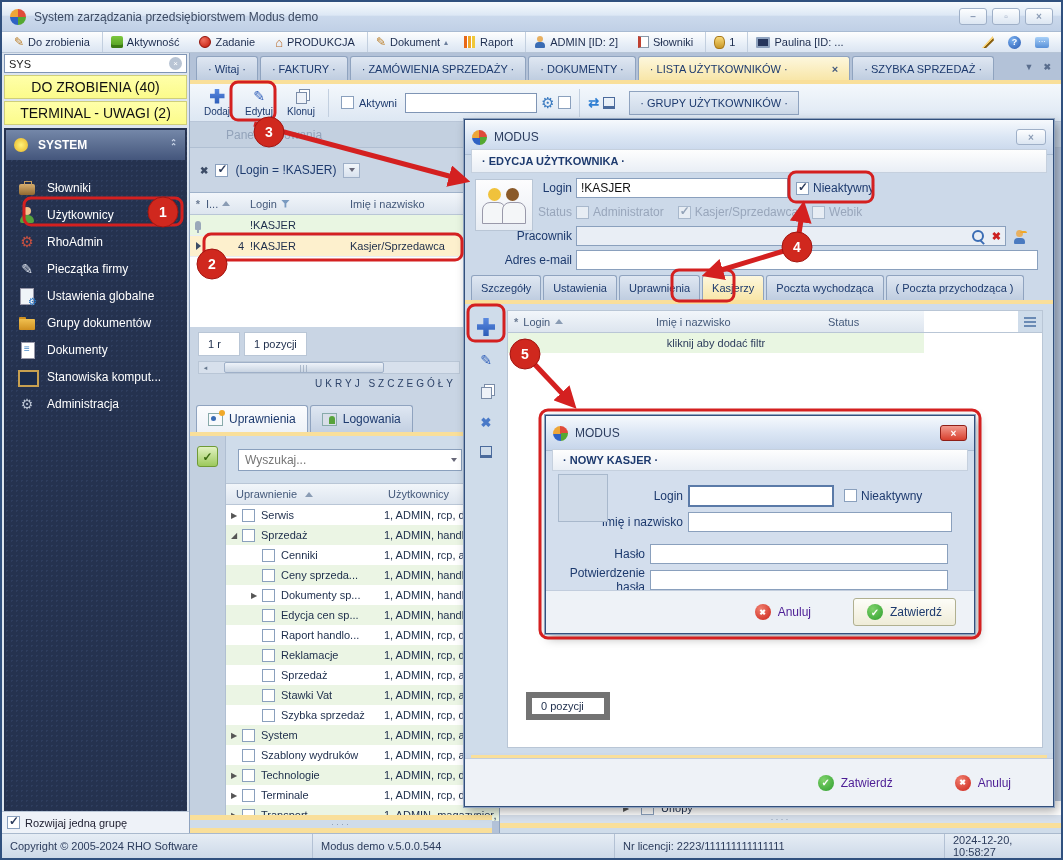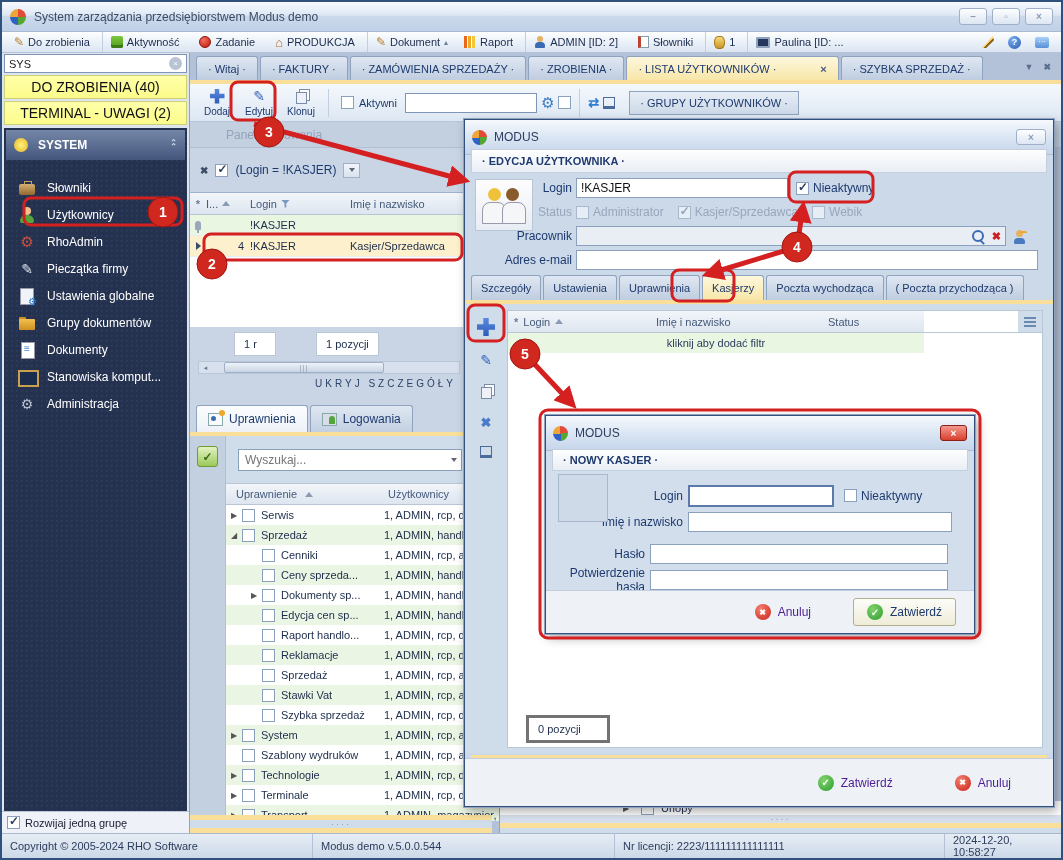--- a/index.html
+++ b/index.html
@@ -161,21 +161,21 @@
 .urow { display:flex; height:21px; align-items:center; font-size:11px; color:#1c2c4a; border-bottom:1px solid #e8edf4; }
 .urow.filter { background:#e9f6e2; }
 .urow.sel { background:#fdf0cd; }
 .num-right { justify-content:flex-end; padding-right:6px; }
 .ic-pin { width:6px; height:9px; background:#9aa8ba; border-radius:3px 3px 1px 1px; position:relative; }
 .ic-pin::after { content:""; position:absolute; left:2px; bottom:-3px; width:2px; height:3px; background:#9aa8ba; }
 .row-marker { width:0; height:0; border-top:4px solid transparent; border-bottom:4px solid transparent; border-left:5px solid #3c4c66; }
 .white-fill { height:70px; background:#fff; }
 .counts { display:flex; gap:4px; padding:5px 0 5px 8px; height:34px; }
 .count-box { background:#fff; border:1px solid #b9c6d6; display:flex; align-items:center;
-  padding:4px 9px; font-size:11px; color:#1c2c4a; white-space:nowrap; overflow:hidden;margin-left:36px; }
+  padding:4px 9px; font-size:11px; color:#1c2c4a; white-space:nowrap; overflow:hidden; }
 .count-box.small { width:42px; flex:none; }
 .hscroll { width:262px; height:13px; margin-left:8px; display:flex; border:1px solid #b9c6d6; background:#d7e0ec; }
 .hs-arrow { width:13px; display:flex; align-items:center; justify-content:center; font-size:7px; color:#66788f; }
 .hs-arrow::before { content:"◂"; }
 .hs-thumb { width:160px; margin-left:12px; background:linear-gradient(#eef3f9,#c9d4e2); border:1px solid #9fb0c8; border-radius:2px;
   display:flex; align-items:center; justify-content:center; color:#8a9ab0; font-size:7px; letter-spacing:1px; }
 .hs-thumb::before { content:"|||"; }
 .hide-details { width:272px; text-align:right; font-size:10px; letter-spacing:3px; color:#2c4268; padding:4px 6px 2px 0; height:20px; }
 
 
@@ -277,22 +277,22 @@
   border-bottom:1px solid #b9c6d6; color:#44597a; font-size:11px; align-items:center; }
 .kc0 { width:148px; display:flex; align-items:center; gap:5px; padding-left:6px; flex:none; }
 .kc1 { width:172px; flex:none; }
 .kc2 { width:96px; flex:none; }
 .kc-fill { flex:1; background:#fff; height:100%; }
 .kc-ic { width:24px; height:100%; background:#cfdcea; display:flex; align-items:center; justify-content:center; }
 .ic-list { width:12px; height:10px; background:repeating-linear-gradient(#6a8ab4 0 2px, transparent 2px 4px); }
 .k-filter { display:flex; height:20px; }
 .k-filter .green { width:416px; background:#e9f6e2; display:flex; align-items:center; justify-content:center;
   font-size:11px; color:#2c3c5c; }
-.k-pos { position:absolute; left:61px; top:411px; width:84px; height:28px; background:#fff;
-  border:3px solid #737373; display:flex; align-items:center; padding:0 9px; font-size:11px; color:#1c2c4a; }
+.k-pos { position:absolute; left:61px; top:388px; width:84px; height:28px; background:#fff;
+  border:6px solid #737373; display:flex; align-items:center; padding:0 9px; font-size:11px; color:#1c2c4a; }
 .k-strip { position:absolute; left:6px; right:6px; top:635px; height:5px; background:#f9df9a; }
 .dlg-foot { position:absolute; left:0; right:0; bottom:0; height:48px; background:#eef2f7;
   border-top:1px solid #c2cddd; display:flex; align-items:center; justify-content:flex-end; gap:62px; padding-right:42px; }
 .footbtn { display:flex; align-items:center; gap:7px; font-size:12px; color:#4c1d95; }
 .ic-ok { width:16px; height:16px; border-radius:50%; background:radial-gradient(circle at 35% 30%,#7ed26a,#2e9e2e);
   color:#fff; display:flex; align-items:center; justify-content:center; }
 .ic-ok::before { content:"✓"; font-size:10px; font-weight:bold; }
 .ic-no { width:16px; height:16px; border-radius:50%; background:radial-gradient(circle at 35% 30%,#f08070,#cc2218);
   color:#fff; display:flex; align-items:center; justify-content:center; }
 .ic-no::before { content:"✖"; font-size:8px; font-weight:bold; }
@@ -464,21 +464,21 @@
           </div>
           <div class="mtab state-normal">
             <span>· FAKTURY ·</span>
 
           </div>
           <div class="mtab state-normal">
             <span>· ZAMÓWIENIA SPRZEDAŻY ·</span>
 
           </div>
           <div class="mtab state-normal">
-            <span>· ZROBIENIA ·</span>
+            <span>· DOKUMENTY ·</span>
 
           </div>
           <div class="mtab state-active">
             <span>· LISTA UŻYTKOWNIKÓW ·</span>
             <span class="tab-close"></span>
           </div>
           <div class="mtab state-normal">
             <span>· SZYBKA SPRZEDAŻ ·</span>
 
           </div>

